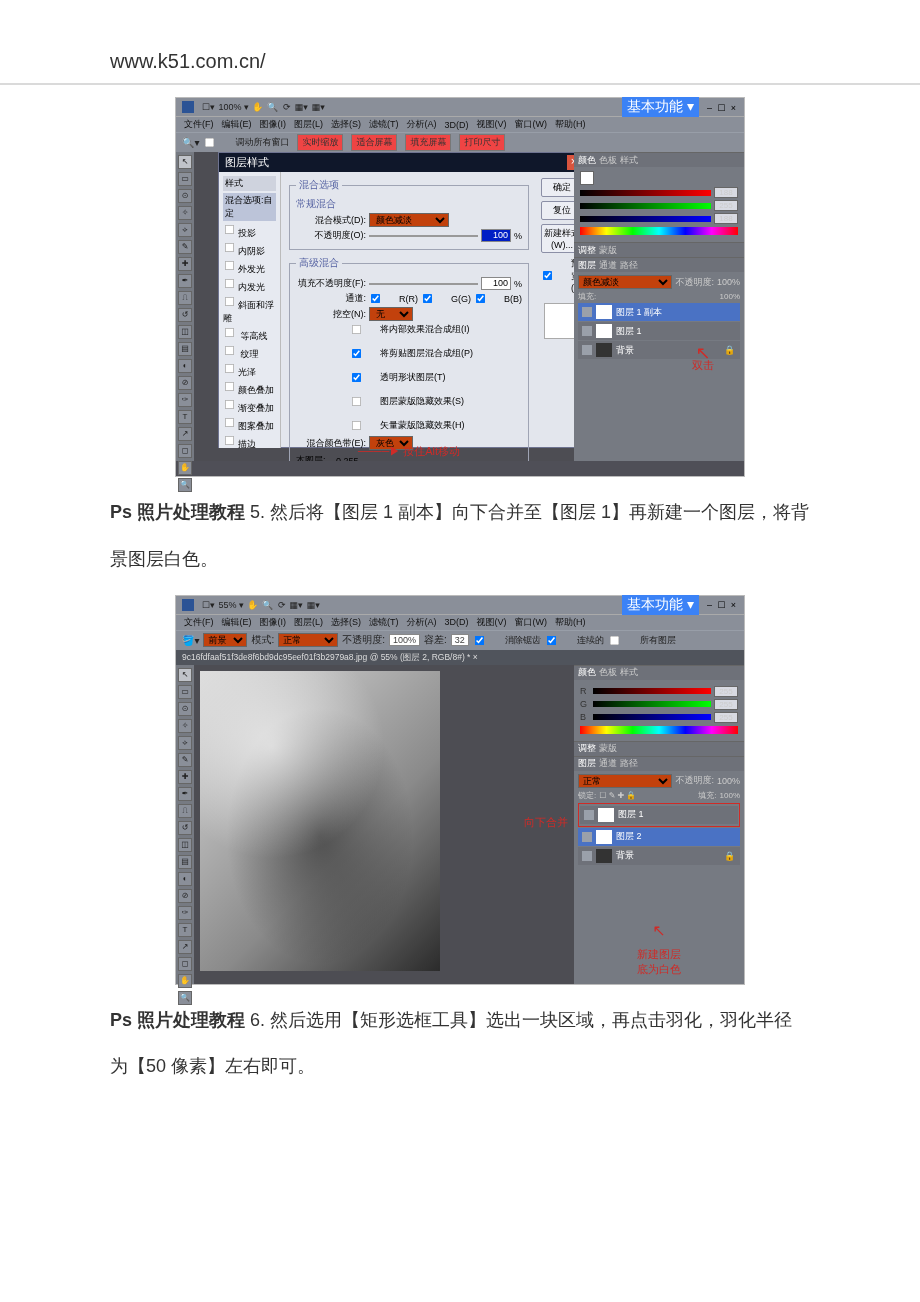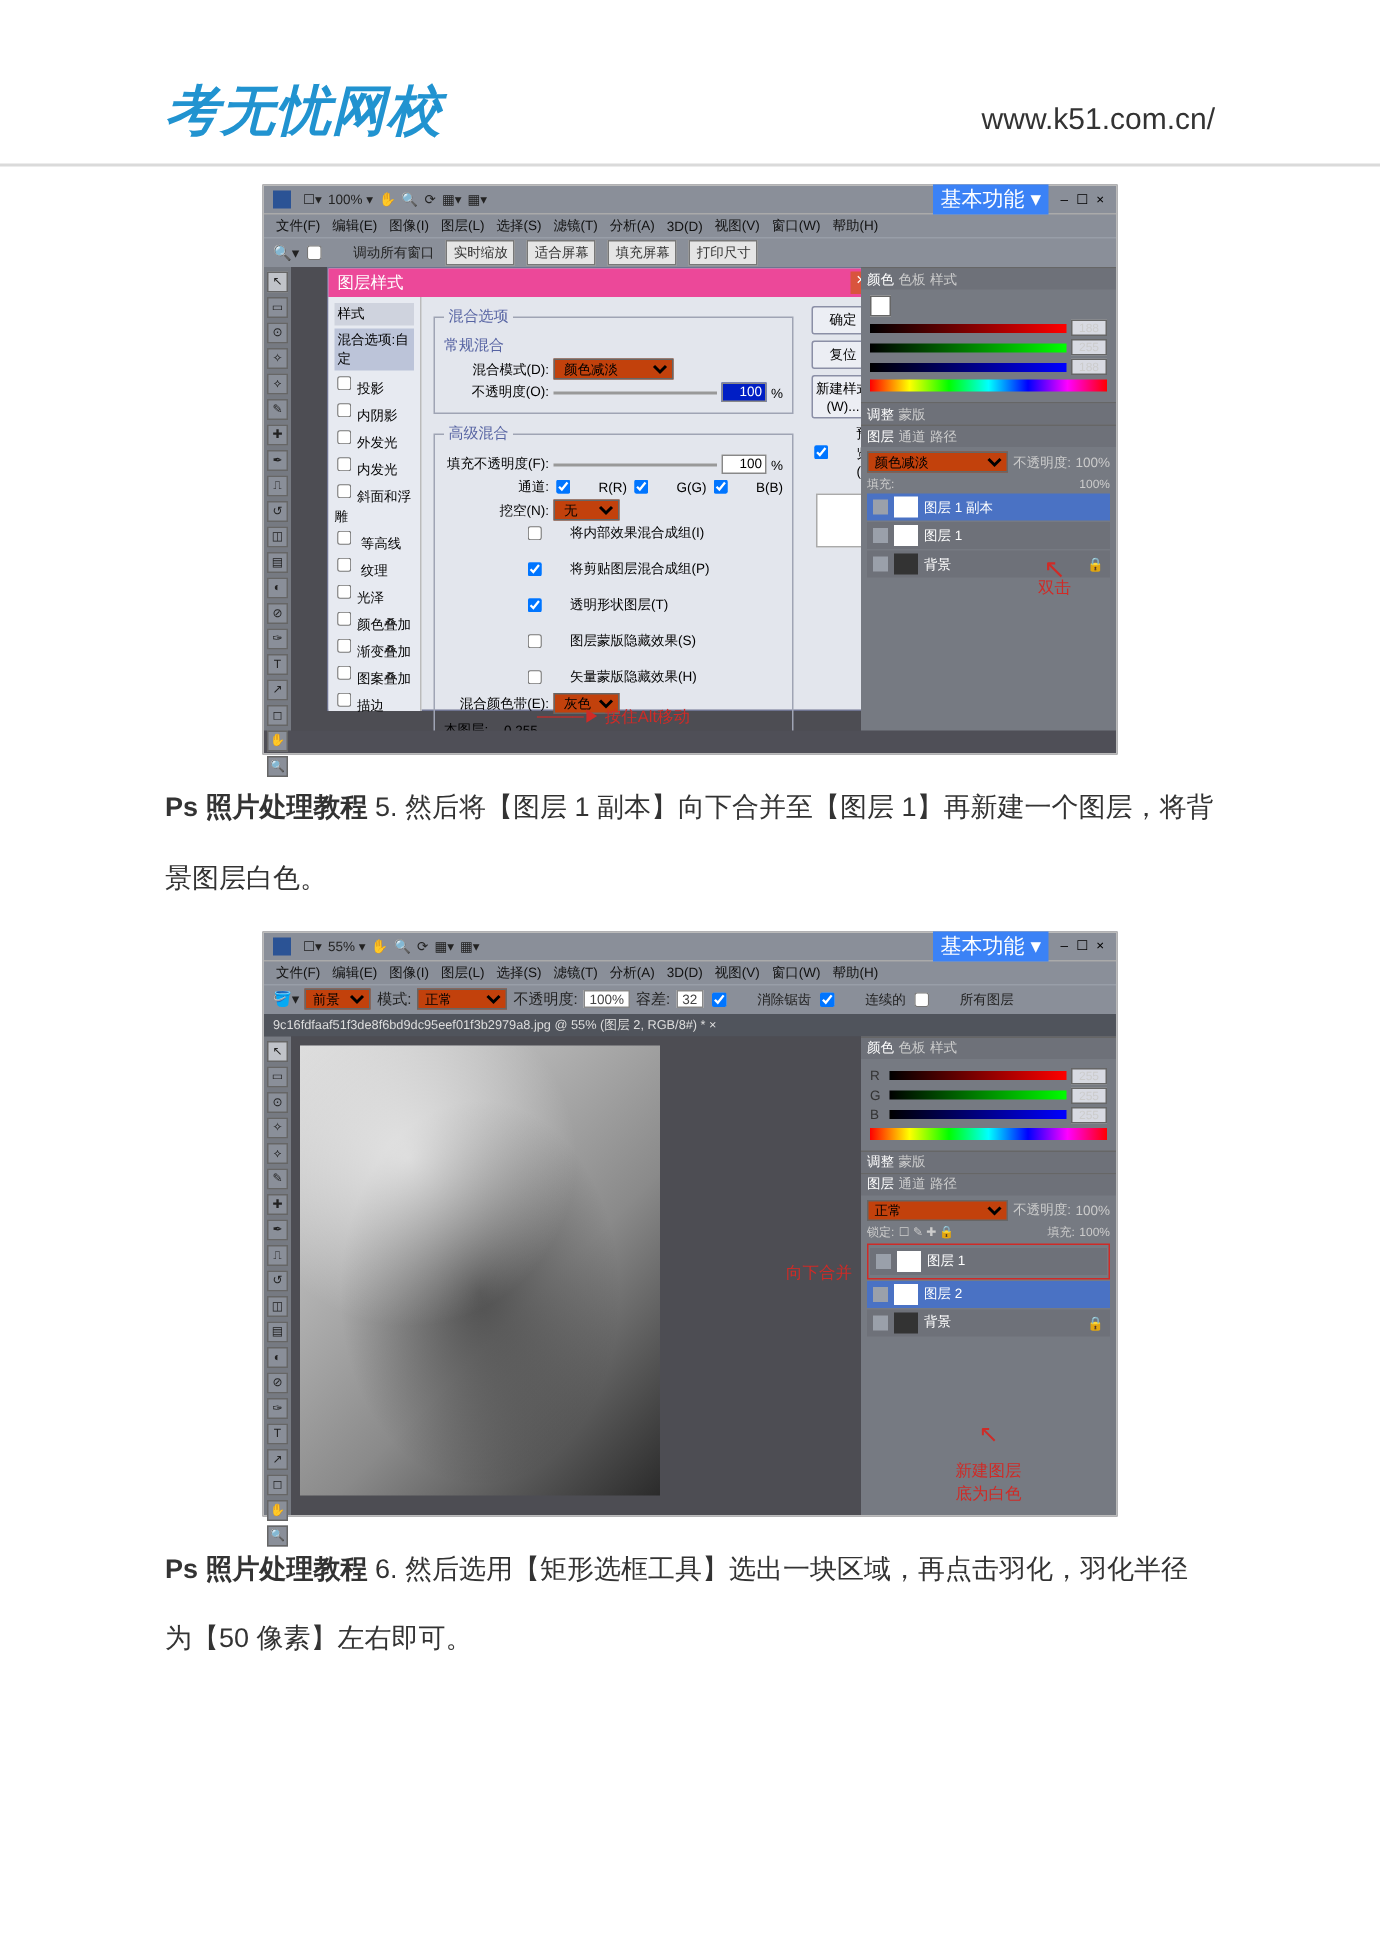--- a/index.html
+++ b/index.html
@@ -30,42 +30,42 @@
   .ps-titlebar .ps-icon{width:12px;height:12px;background:#2b5395;display:inline-block;margin-right:6px;}
   .ps-titlebar .tb-item{margin:0 2px;font-size:9px;}
   .ps-titlebar .spacer{flex:1;}
   .ps-titlebar .win-btns span{display:inline-block;width:9px;height:9px;margin-left:3px;color:#000;font-size:9px;line-height:9px;text-align:center;}
   .ps-titlebar .basic{background:#3b82f6;color:#fff;padding:1px 5px;font-size:14px;margin-right:3px;margin-left:48px;}
 
   .ps-menubar{background:#8a8f99;height:16px;display:flex;align-items:center;padding:0 6px;color:#111;font-size:9px;gap:4px;border-top:1px solid #aaa;}
   .ps-menubar span{padding:0 2px;}
 
   .ps-optionbar{background:#8a8f99;height:20px;display:flex;align-items:center;padding:0 6px;color:#222;border-top:1px solid #989ea8;gap:4px;}
-  .ps-optionbar .chip{border:1px solid #777;background:#e5e5e5;padding:1px 4px;font-size:9px;color:#333;margin-left:4px;}
+  .ps-optionbar .chip{border:1px solid #777;background:#ef4444;padding:1px 4px;font-size:9px;color:#333;margin-left:4px;}
   .ps-optionbar .field{background:#fff;color:#444;border:1px solid #888;padding:0 3px;font-size:9px;}
   .ps-optionbar input[type=checkbox]{transform:scale(.75);margin-right:2px;}
 
   .ps-docbar{background:#50545c;height:15px;color:#ddd;font-size:8.5px;padding:2px 6px;}
 
   .ps-body{display:flex;height:calc(100% - 69px);}
   .ps-toolbox{width:18px;background:#767a82;display:flex;flex-direction:column;align-items:center;padding-top:3px;gap:3px;}
   .ps-toolbox .tool{width:14px;height:14px;background:#8a8f99;border:1px solid #666;color:#222;font-size:8px;line-height:12px;text-align:center;}
   .ps-toolbox .tool.sel{background:#c0c3c9;}
   .ps-canvas{flex:1;background:#4d4d53;position:relative;overflow:hidden;}
 
   .ps-right{width:170px;background:#767a82;display:flex;flex-direction:column;}
   .panel{border-top:1px solid #666;}
   .panel-tabs{background:#6e7179;height:14px;font-size:9px;display:flex;align-items:center;gap:3px;padding:0 4px;}
   .panel-tabs span{color:#ccc;}
   .panel-tabs span.act{color:#fff;}
   .panel-body{padding:4px 6px;font-size:9px;color:#ccc;}
 
   
   .dialog{position:absolute;left:24px;top:0;width:370px;height:296px;background:#e3e6ed;border:1px solid #6e7390;font-size:10px;color:#000;}
-  .dialog-title{background:#ec4899;color:#fff;padding:2px 6px;font-size:11px;display:flex;justify-content:space-between;}
+  .dialog-title{background:#0f172a;color:#fff;padding:2px 6px;font-size:11px;display:flex;justify-content:space-between;}
   .dialog-title .x{background:#d9543e;color:#fff;width:14px;text-align:center;}
   .dialog-body{display:flex;height:calc(100% - 18px);}
   .dlg-left{width:90px;border-right:1px solid #bbb;padding:4px;background:#e7eaf1;}
   .dlg-left .hdr{background:#cfd3de;padding:1px 2px;font-size:9px;margin-bottom:2px;}
   .dlg-left .sel{background:#bcc4d9;padding:1px 2px;font-size:9px;margin-bottom:2px;}
   .dlg-left label{display:block;font-size:9px;margin:1px 0;}
   .dlg-left input{transform:scale(.72);margin-right:2px;}
   .dlg-center{flex:1;padding:6px 8px 2px;}
   .dlg-center fieldset{border:1px solid #9fa4b4;margin-bottom:6px;padding:5px 6px;}
   .dlg-center legend{color:#5764a3;font-size:10px;padding:0 3px;}
@@ -102,21 +102,20 @@
   .hue{height:8px;background:linear-gradient(to right,red,yellow,lime,cyan,blue,magenta,red);margin:3px 0;}
   .sw-row{display:flex;gap:2px;}
   .sw{width:14px;height:14px;border:1px solid #666;background:#fff;}
 
   select.tiny{font-size:9px;border:1px solid #666;background:#c2410c;height:14px;}
 </style>
 </head>
 <body>
 
 <div class="page-head">
-  <div class="logo">考无忧网校</div>
   <div class="site-url">www.k51.com.cn/</div>
 </div>
 
 <div class="content">
 
   <div class="ps-shot ps1">
     <div class="ps-titlebar">
       <span class="ps-icon"></span>
       <span class="tb-item">☐▾</span>
       <span class="tb-item">100% ▾</span>

